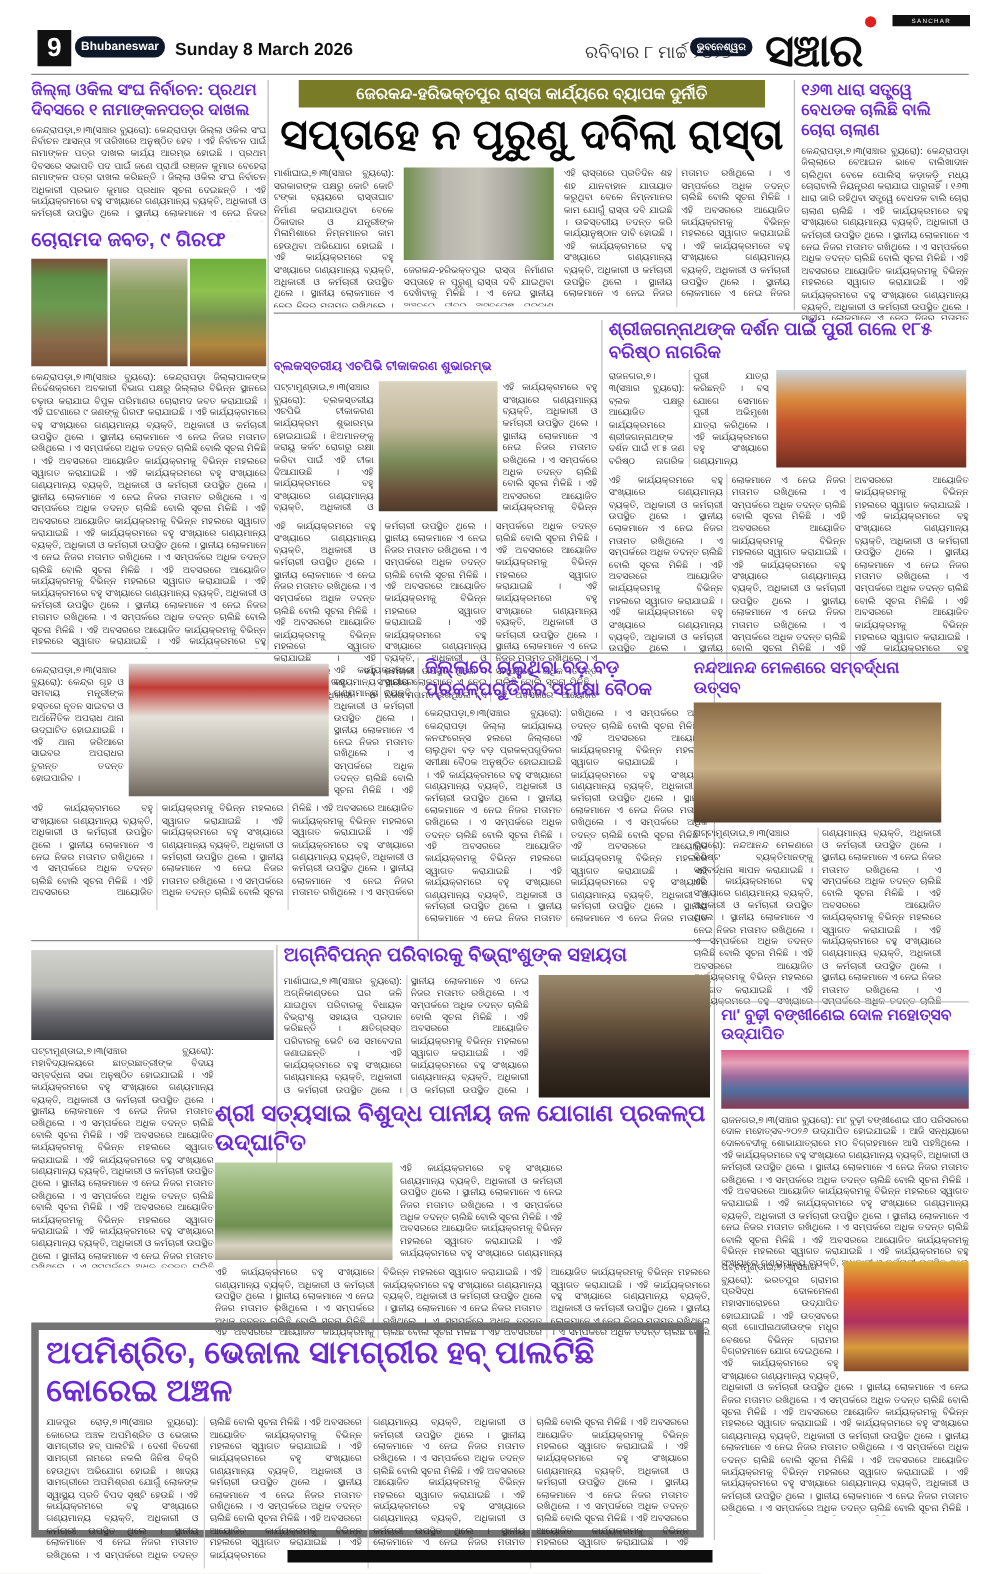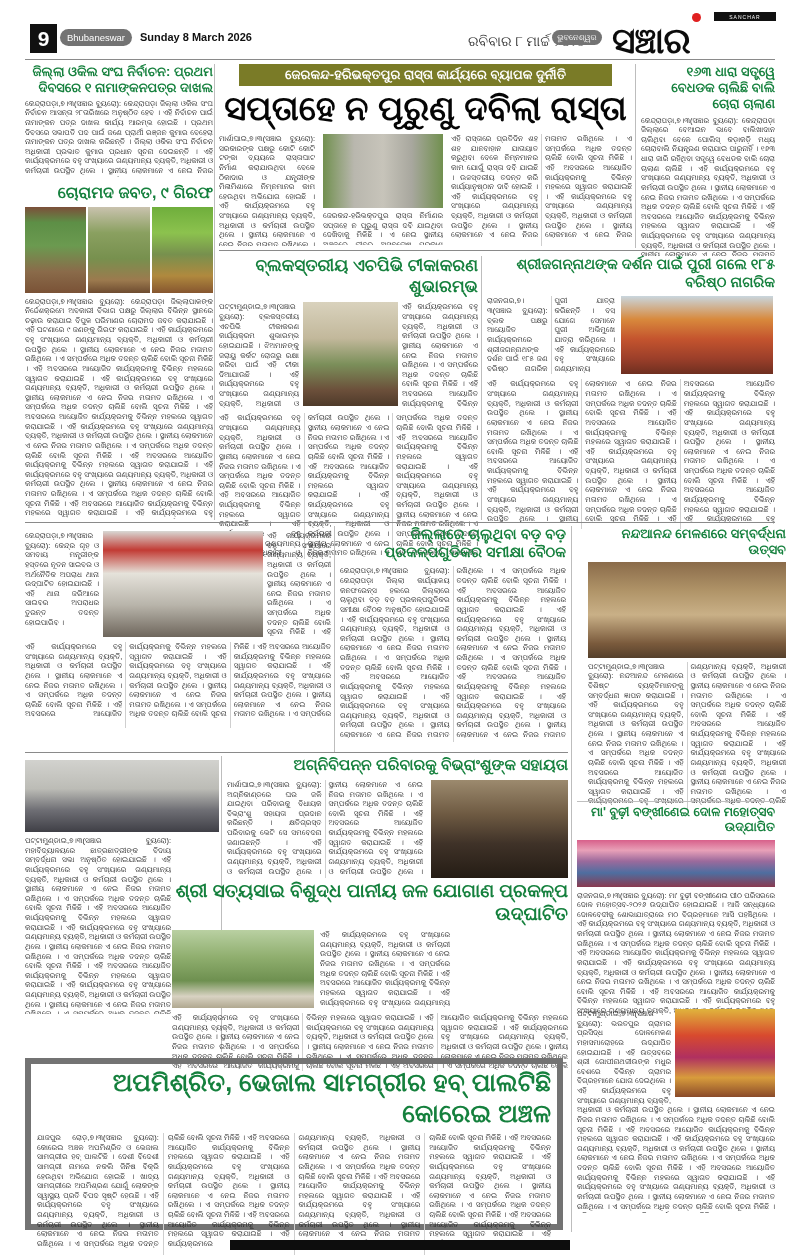--- a/index.html
+++ b/index.html
@@ -1,32 +1,32 @@
 <!DOCTYPE html>
 <html><head>
 <meta charset="utf-8">
 <style>
   html,body{margin:0;padding:0;background:#e8e8e4;}
   #page{position:relative;width:800px;height:1259px;background:#ffffff;margin:0 auto;
         font-family:"Liberation Sans",sans-serif;color:#1b1b1b;overflow:hidden;}
   .abs{position:absolute;}
   
   .pgnum{background:#111;color:#fff;font-weight:bold;font-size:21px;display:flex;align-items:center;justify-content:center;}
-  .pill{background:#737373;color:#fff;border-radius:9px;display:flex;align-items:center;justify-content:center;font-weight:normal;}
-  .date-en{font-weight:bold;font-size:11px;color:#111;}
+  .pill{background:#0f172a;color:#fff;border-radius:9px;display:flex;align-items:center;justify-content:center;font-weight:bold;}
+  .date-en{font-weight:bold;font-size:14px;color:#111;}
   .date-od{font-size:14px;color:#333;}
   .logo-txt{font-size:36px;font-weight:900;color:#0c0c0c;letter-spacing:-1px;line-height:1;}
   .logo-bar{background:#111;color:#fff;font-size:5px;letter-spacing:1px;display:flex;align-items:center;justify-content:center;}
   .red-dot{background:#e02020;border-radius:50%;width:9px;height:9px;}
   .hline{background:#8a8a8a;height:1px;}
   .hline-light{background:#bfbfbf;height:1px;}
   .vline{background:#bdbdbd;width:1px;}
   .vline-dot{width:0;border-left:1px dotted #888;}
   
-  .hl{font-weight:bold;color:#15803d;text-align:right;line-height:1.22;}
+  .hl{font-weight:bold;color:#6d28d9;text-align:left;line-height:1.22;}
   .kicker{background:#7a7b27;color:#fff;font-weight:bold;font-size:13px;text-align:center;line-height:22px;height:22px;}
   .mainhl{font-size:34px;font-weight:800;text-align:center;line-height:1.15;color:#050505;}
   .bt{font-size:7.4px;line-height:1.3;text-align:justify;color:#222;overflow:hidden;word-break:break-word;}
   .c2{column-count:2;column-gap:7px;column-rule:1px solid #cfcfcf;}
   .c3{column-count:3;column-gap:7px;column-rule:1px solid #cfcfcf;}
   .c4{column-count:4;column-gap:9px;column-rule:1px solid #cfcfcf;}
   .row{display:flex;}
   .ph{background:#9aa58a;}
   
   .ph-liquor1{background:linear-gradient(180deg,#7c4f3a 0%,#5d8f46 18%,#6b9a50 45%,#8a6b4a 75%,#7a5236 100%);}
@@ -106,21 +106,21 @@
   <div class="abs" style="left:641px;top:64px;width:134px;">
     <div class="hl" style="font-size:13px;">୧୬୩ ଧାରା ସତ୍ତ୍ୱେ ବେଧଡକ ଚାଲିଛି ବାଲି ଚୋରା ଚାଲାଣ</div>
     <div class="bt" style="height:140px;margin-top:4px;">
       <span>କେନ୍ଦ୍ରାପଡ଼ା,୭।୩(ସଞ୍ଚାର ବ୍ୟୁରୋ): କେନ୍ଦ୍ରାପଡ଼ା ଜିଲ୍ଲାରେ ବେଆଇନ ଭାବେ ବାଲିଖାଦାନ ଚାଲିଥିବା ବେଳେ ପୋଲିସ୍ କଡ଼ାକଡ଼ି ମଧ୍ୟ ଚୋରାବାଲି ନିୟନ୍ତ୍ରଣ କରାଯାଇ ପାରୁନାହିଁ । ୧୬୩ ଧାରା ଜାରି ରହିଥିବା ସତ୍ତ୍ୱେ ବେଧଡକ ବାଲି ଚୋରା ଚାଲାଣ ଚାଲିଛି ।</span><span> ଏହି କାର୍ଯ୍ୟକ୍ରମରେ ବହୁ ସଂଖ୍ୟାରେ ଗଣ୍ୟମାନ୍ୟ ବ୍ୟକ୍ତି, ଅଧିକାରୀ ଓ କର୍ମଚାରୀ ଉପସ୍ଥିତ ଥିଲେ । ସ୍ଥାନୀୟ ଲୋକମାନେ ଏ ନେଇ ନିଜର ମତାମତ ରଖିଥିଲେ । ଏ ସମ୍ପର୍କରେ ଅଧିକ ତଦନ୍ତ ଚାଲିଛି ବୋଲି ସୂଚନା ମିଳିଛି । ଏହି ଅବସରରେ ଆୟୋଜିତ କାର୍ଯ୍ୟକ୍ରମକୁ ବିଭିନ୍ନ ମହଲରେ ସ୍ୱାଗତ କରାଯାଇଛି । ଏହି କାର୍ଯ୍ୟକ୍ରମରେ ବହୁ ସଂଖ୍ୟାରେ ଗଣ୍ୟମାନ୍ୟ ବ୍ୟକ୍ତି, ଅଧିକାରୀ ଓ କର୍ମଚାରୀ ଉପସ୍ଥିତ ଥିଲେ । ସ୍ଥାନୀୟ ଲୋକମାନେ ଏ ନେଇ ନିଜର ମତାମତ ରଖିଥିଲେ । ଏ ସମ୍ପର୍କରେ ଅଧିକ ତଦନ୍ତ ଚାଲିଛି ବୋଲି ସୂଚନା ମିଳିଛି । ଏହି ଅବସରରେ ଆୟୋଜିତ କାର୍ଯ୍ୟକ୍ରମକୁ ବିଭିନ୍ନ ମହଲରେ ସ୍ୱାଗତ କରାଯାଇଛି । ଏହି କାର୍ଯ୍ୟକ୍ରମରେ ବହୁ ସଂଖ୍ୟାରେ ଗଣ୍ୟମାନ୍ୟ ବ୍ୟକ୍ତି, ଅଧିକାରୀ ଓ କର୍ମଚାରୀ ଉପସ୍ଥିତ ଥିଲେ । ସ୍ଥାନୀୟ ଲୋକମାନେ ଏ ନେଇ ନିଜର ମତାମତ ରଖିଥିଲେ । ଏ ସମ୍ପର୍କରେ ଅଧିକ ତଦନ୍ତ ଚାଲିଛି ବୋଲି ସୂଚନା ମିଳିଛି । ଏହି ଅବସରରେ ଆୟୋଜିତ କାର୍ଯ୍ୟକ୍ରମକୁ ବିଭିନ୍ନ ମହଲରେ ସ୍ୱାଗତ କରାଯାଇଛି ।</span>
     </div>
   </div>
 
   <div class="abs hline" style="left:219px;top:250px;width:556px;"></div>
 
   <div class="abs" style="left:219px;top:256px;width:259px;">
-    <div class="hl" style="font-size:17px;">ବ୍ଲକସ୍ତରୀୟ ଏଚପିଭି ଟୀକାକରଣ ଶୁଭାରମ୍ଭ</div>
+    <div class="hl" style="font-size:10px;margin-top:32px;">ବ୍ଲକସ୍ତରୀୟ ଏଚପିଭି ଟୀକାକରଣ ଶୁଭାରମ୍ଭ</div>
     <div class="row" style="gap:4px;margin-top:5px;">
       <div class="bt" style="width:80px;height:106px;">
         <span>ପଟ୍ଟାମୁଣ୍ଡାଇ,୭।୩(ସଞ୍ଚାର ବ୍ୟୁରୋ): ବ୍ଲକସ୍ତରୀୟ ଏଚପିଭି ଟୀକାକରଣ କାର୍ଯ୍ୟକ୍ରମ ଶୁଭାରମ୍ଭ ହୋଇଯାଇଛି । ଝିଅମାନଙ୍କୁ ଜରାୟୁ କର୍କଟ ରୋଗରୁ ରକ୍ଷା କରିବା ପାଇଁ ଏହି ଟୀକା ଦିଆଯାଉଛି ।</span><span> ଏହି କାର୍ଯ୍ୟକ୍ରମରେ ବହୁ ସଂଖ୍ୟାରେ ଗଣ୍ୟମାନ୍ୟ ବ୍ୟକ୍ତି, ଅଧିକାରୀ ଓ କର୍ମଚାରୀ ଉପସ୍ଥିତ ଥିଲେ । ସ୍ଥାନୀୟ ଲୋକମାନେ ଏ ନେଇ ନିଜର ମତାମତ ରଖିଥିଲେ । ଏ ସମ୍ପର୍କରେ ଅଧିକ ତଦନ୍ତ ଚାଲିଛି ବୋଲି ସୂଚନା ମିଳିଛି । ଏହି ଅବସରରେ ଆୟୋଜିତ କାର୍ଯ୍ୟକ୍ରମକୁ ବିଭିନ୍ନ ମହଲରେ ସ୍ୱାଗତ କରାଯାଇଛି ।</span>
       </div>
       <div class="ph ph-hpv" style="width:95px;height:104px;"></div>
       <div class="bt" style="width:76px;height:106px;">
         <span> ଏହି କାର୍ଯ୍ୟକ୍ରମରେ ବହୁ ସଂଖ୍ୟାରେ ଗଣ୍ୟମାନ୍ୟ ବ୍ୟକ୍ତି, ଅଧିକାରୀ ଓ କର୍ମଚାରୀ ଉପସ୍ଥିତ ଥିଲେ । ସ୍ଥାନୀୟ ଲୋକମାନେ ଏ ନେଇ ନିଜର ମତାମତ ରଖିଥିଲେ । ଏ ସମ୍ପର୍କରେ ଅଧିକ ତଦନ୍ତ ଚାଲିଛି ବୋଲି ସୂଚନା ମିଳିଛି । ଏହି ଅବସରରେ ଆୟୋଜିତ କାର୍ଯ୍ୟକ୍ରମକୁ ବିଭିନ୍ନ ମହଲରେ ସ୍ୱାଗତ କରାଯାଇଛି । ଏହି କାର୍ଯ୍ୟକ୍ରମରେ ବହୁ ସଂଖ୍ୟାରେ ଗଣ୍ୟମାନ୍ୟ ବ୍ୟକ୍ତି, ଅଧିକାରୀ ଓ କର୍ମଚାରୀ ଉପସ୍ଥିତ ଥିଲେ । ସ୍ଥାନୀୟ ଲୋକମାନେ ଏ ନେଇ ନିଜର ମତାମତ ରଖିଥିଲେ । ଏ ସମ୍ପର୍କରେ ଅଧିକ ତଦନ୍ତ ଚାଲିଛି ବୋଲି ସୂଚନା ମିଳିଛି । ଏହି ଅବସରରେ ଆୟୋଜିତ କାର୍ଯ୍ୟକ୍ରମକୁ ବିଭିନ୍ନ ମହଲରେ ସ୍ୱାଗତ କରାଯାଇଛି ।</span>
       </div>
     </div>
     <div class="bt c3" style="height:146px;margin-top:5px;">
@@ -164,21 +164,21 @@
 
   <div class="abs" style="left:340px;top:526px;width:226px;">
     <div class="hl" style="font-size:14.5px;">ଜିଲ୍ଲାରେ ଚାଲୁଥିବା ବଡ଼ ବଡ଼ ପ୍ରକଳ୍ପଗୁଡିକର ସମୀକ୍ଷା ବୈଠକ</div>
     <div class="bt c2" style="height:176px;margin-top:5px;">
       <span>କେନ୍ଦ୍ରାପଡ଼ା,୭।୩(ସଞ୍ଚାର ବ୍ୟୁରୋ): କେନ୍ଦ୍ରାପଡ଼ା ଜିଲ୍ଲା କାର୍ଯ୍ୟାଳୟ କନଫରେନ୍ସ ହଲରେ ଜିଲ୍ଲାରେ ଚାଲୁଥିବା ବଡ଼ ବଡ଼ ପ୍ରକଳ୍ପଗୁଡିକର ସମୀକ୍ଷା ବୈଠକ ଅନୁଷ୍ଠିତ ହୋଇଯାଇଛି ।</span><span> ଏହି କାର୍ଯ୍ୟକ୍ରମରେ ବହୁ ସଂଖ୍ୟାରେ ଗଣ୍ୟମାନ୍ୟ ବ୍ୟକ୍ତି, ଅଧିକାରୀ ଓ କର୍ମଚାରୀ ଉପସ୍ଥିତ ଥିଲେ । ସ୍ଥାନୀୟ ଲୋକମାନେ ଏ ନେଇ ନିଜର ମତାମତ ରଖିଥିଲେ । ଏ ସମ୍ପର୍କରେ ଅଧିକ ତଦନ୍ତ ଚାଲିଛି ବୋଲି ସୂଚନା ମିଳିଛି । ଏହି ଅବସରରେ ଆୟୋଜିତ କାର୍ଯ୍ୟକ୍ରମକୁ ବିଭିନ୍ନ ମହଲରେ ସ୍ୱାଗତ କରାଯାଇଛି । ଏହି କାର୍ଯ୍ୟକ୍ରମରେ ବହୁ ସଂଖ୍ୟାରେ ଗଣ୍ୟମାନ୍ୟ ବ୍ୟକ୍ତି, ଅଧିକାରୀ ଓ କର୍ମଚାରୀ ଉପସ୍ଥିତ ଥିଲେ । ସ୍ଥାନୀୟ ଲୋକମାନେ ଏ ନେଇ ନିଜର ମତାମତ ରଖିଥିଲେ । ଏ ସମ୍ପର୍କରେ ଅଧିକ ତଦନ୍ତ ଚାଲିଛି ବୋଲି ସୂଚନା ମିଳିଛି । ଏହି ଅବସରରେ ଆୟୋଜିତ କାର୍ଯ୍ୟକ୍ରମକୁ ବିଭିନ୍ନ ମହଲରେ ସ୍ୱାଗତ କରାଯାଇଛି । ଏହି କାର୍ଯ୍ୟକ୍ରମରେ ବହୁ ସଂଖ୍ୟାରେ ଗଣ୍ୟମାନ୍ୟ ବ୍ୟକ୍ତି, ଅଧିକାରୀ ଓ କର୍ମଚାରୀ ଉପସ୍ଥିତ ଥିଲେ । ସ୍ଥାନୀୟ ଲୋକମାନେ ଏ ନେଇ ନିଜର ମତାମତ ରଖିଥିଲେ । ଏ ସମ୍ପର୍କରେ ଅଧିକ ତଦନ୍ତ ଚାଲିଛି ବୋଲି ସୂଚନା ମିଳିଛି । ଏହି ଅବସରରେ ଆୟୋଜିତ କାର୍ଯ୍ୟକ୍ରମକୁ ବିଭିନ୍ନ ମହଲରେ ସ୍ୱାଗତ କରାଯାଇଛି । ଏହି କାର୍ଯ୍ୟକ୍ରମରେ ବହୁ ସଂଖ୍ୟାରେ ଗଣ୍ୟମାନ୍ୟ ବ୍ୟକ୍ତି, ଅଧିକାରୀ ଓ କର୍ମଚାରୀ ଉପସ୍ଥିତ ଥିଲେ । ସ୍ଥାନୀୟ ଲୋକମାନେ ଏ ନେଇ ନିଜର ମତାମତ ରଖିଥିଲେ । ଏ ସମ୍ପର୍କରେ ଅଧିକ ତଦନ୍ତ ଚାଲିଛି ବୋଲି ସୂଚନା ମିଳିଛି । ଏହି ଅବସରରେ ଆୟୋଜିତ କାର୍ଯ୍ୟକ୍ରମକୁ ବିଭିନ୍ନ ମହଲରେ ସ୍ୱାଗତ କରାଯାଇଛି । ଏହି କାର୍ଯ୍ୟକ୍ରମରେ ବହୁ ସଂଖ୍ୟାରେ ଗଣ୍ୟମାନ୍ୟ ବ୍ୟକ୍ତି, ଅଧିକାରୀ ଓ କର୍ମଚାରୀ ଉପସ୍ଥିତ ଥିଲେ । ସ୍ଥାନୀୟ ଲୋକମାନେ ଏ ନେଇ ନିଜର ମତାମତ ରଖିଥିଲେ । ଏ ସମ୍ପର୍କରେ ଅଧିକ ତଦନ୍ତ ଚାଲିଛି ବୋଲି ସୂଚନା ମିଳିଛି । ଏହି ଅବସରରେ ଆୟୋଜିତ କାର୍ଯ୍ୟକ୍ରମକୁ ବିଭିନ୍ନ ମହଲରେ ସ୍ୱାଗତ କରାଯାଇଛି ।</span>
     </div>
   </div>
 
   <div class="abs vline" style="left:571px;top:526px;height:706px;"></div>
 
-  <div class="abs" style="left:588px;top:526px;width:198px;">
+  <div class="abs" style="left:555px;top:526px;width:198px;">
     <div class="hl" style="font-size:13px;">ନନ୍ଦଆନନ୍ଦ ମେଳଣରେ ସମ୍ବର୍ଦ୍ଧନା ଉତ୍ସବ</div>
     <div class="ph ph-nanda" style="width:198px;height:96px;margin-top:4px;"></div>
     <div class="bt c2" style="height:148px;margin-top:4px;">
       <span>ପଟ୍ଟାମୁଣ୍ଡାଇ,୭।୩(ସଞ୍ଚାର ବ୍ୟୁରୋ): ନନ୍ଦଆନନ୍ଦ ମେଳଣରେ ବିଶିଷ୍ଟ ବ୍ୟକ୍ତିମାନଙ୍କୁ ସମ୍ବର୍ଦ୍ଧନା ଜ୍ଞାପନ କରାଯାଇଛି ।</span><span> ଏହି କାର୍ଯ୍ୟକ୍ରମରେ ବହୁ ସଂଖ୍ୟାରେ ଗଣ୍ୟମାନ୍ୟ ବ୍ୟକ୍ତି, ଅଧିକାରୀ ଓ କର୍ମଚାରୀ ଉପସ୍ଥିତ ଥିଲେ । ସ୍ଥାନୀୟ ଲୋକମାନେ ଏ ନେଇ ନିଜର ମତାମତ ରଖିଥିଲେ । ଏ ସମ୍ପର୍କରେ ଅଧିକ ତଦନ୍ତ ଚାଲିଛି ବୋଲି ସୂଚନା ମିଳିଛି । ଏହି ଅବସରରେ ଆୟୋଜିତ କାର୍ଯ୍ୟକ୍ରମକୁ ବିଭିନ୍ନ ମହଲରେ ସ୍ୱାଗତ କରାଯାଇଛି । ଏହି କାର୍ଯ୍ୟକ୍ରମରେ ବହୁ ସଂଖ୍ୟାରେ ଗଣ୍ୟମାନ୍ୟ ବ୍ୟକ୍ତି, ଅଧିକାରୀ ଓ କର୍ମଚାରୀ ଉପସ୍ଥିତ ଥିଲେ । ସ୍ଥାନୀୟ ଲୋକମାନେ ଏ ନେଇ ନିଜର ମତାମତ ରଖିଥିଲେ । ଏ ସମ୍ପର୍କରେ ଅଧିକ ତଦନ୍ତ ଚାଲିଛି ବୋଲି ସୂଚନା ମିଳିଛି । ଏହି ଅବସରରେ ଆୟୋଜିତ କାର୍ଯ୍ୟକ୍ରମକୁ ବିଭିନ୍ନ ମହଲରେ ସ୍ୱାଗତ କରାଯାଇଛି । ଏହି କାର୍ଯ୍ୟକ୍ରମରେ ବହୁ ସଂଖ୍ୟାରେ ଗଣ୍ୟମାନ୍ୟ ବ୍ୟକ୍ତି, ଅଧିକାରୀ ଓ କର୍ମଚାରୀ ଉପସ୍ଥିତ ଥିଲେ । ସ୍ଥାନୀୟ ଲୋକମାନେ ଏ ନେଇ ନିଜର ମତାମତ ରଖିଥିଲେ । ଏ ସମ୍ପର୍କରେ ଅଧିକ ତଦନ୍ତ ଚାଲିଛି ବୋଲି ସୂଚନା ମିଳିଛି । ଏହି ଅବସରରେ ଆୟୋଜିତ କାର୍ଯ୍ୟକ୍ରମକୁ ବିଭିନ୍ନ ମହଲରେ ସ୍ୱାଗତ କରାଯାଇଛି । ଏହି କାର୍ଯ୍ୟକ୍ରମରେ ବହୁ ସଂଖ୍ୟାରେ ଗଣ୍ୟମାନ୍ୟ ବ୍ୟକ୍ତି, ଅଧିକାରୀ ଓ କର୍ମଚାରୀ ଉପସ୍ଥିତ ଥିଲେ । ସ୍ଥାନୀୟ ଲୋକମାନେ ଏ ନେଇ ନିଜର ମତାମତ ରଖିଥିଲେ । ଏ ସମ୍ପର୍କରେ ଅଧିକ ତଦନ୍ତ ଚାଲିଛି ବୋଲି ସୂଚନା ମିଳିଛି । ଏହି ଅବସରରେ ଆୟୋଜିତ କାର୍ଯ୍ୟକ୍ରମକୁ ବିଭିନ୍ନ ମହଲରେ ସ୍ୱାଗତ କରାଯାଇଛି । ଏହି କାର୍ଯ୍ୟକ୍ରମରେ ବହୁ ସଂଖ୍ୟାରେ ଗଣ୍ୟମାନ୍ୟ ବ୍ୟକ୍ତି, ଅଧିକାରୀ ଓ କର୍ମଚାରୀ ଉପସ୍ଥିତ ଥିଲେ । ସ୍ଥାନୀୟ ଲୋକମାନେ ଏ ନେଇ ନିଜର ମତାମତ ରଖିଥିଲେ । ଏ ସମ୍ପର୍କରେ ଅଧିକ ତଦନ୍ତ ଚାଲିଛି ବୋଲି ସୂଚନା ମିଳିଛି । ଏହି ଅବସରରେ ଆୟୋଜିତ କାର୍ଯ୍ୟକ୍ରମକୁ ବିଭିନ୍ନ ମହଲରେ ସ୍ୱାଗତ କରାଯାଇଛି ।</span>
     </div>
   </div>
 
   <div class="abs hline-light" style="left:577px;top:801px;width:198px;"></div>
 
   <div class="abs" style="left:577px;top:805px;width:198px;">

